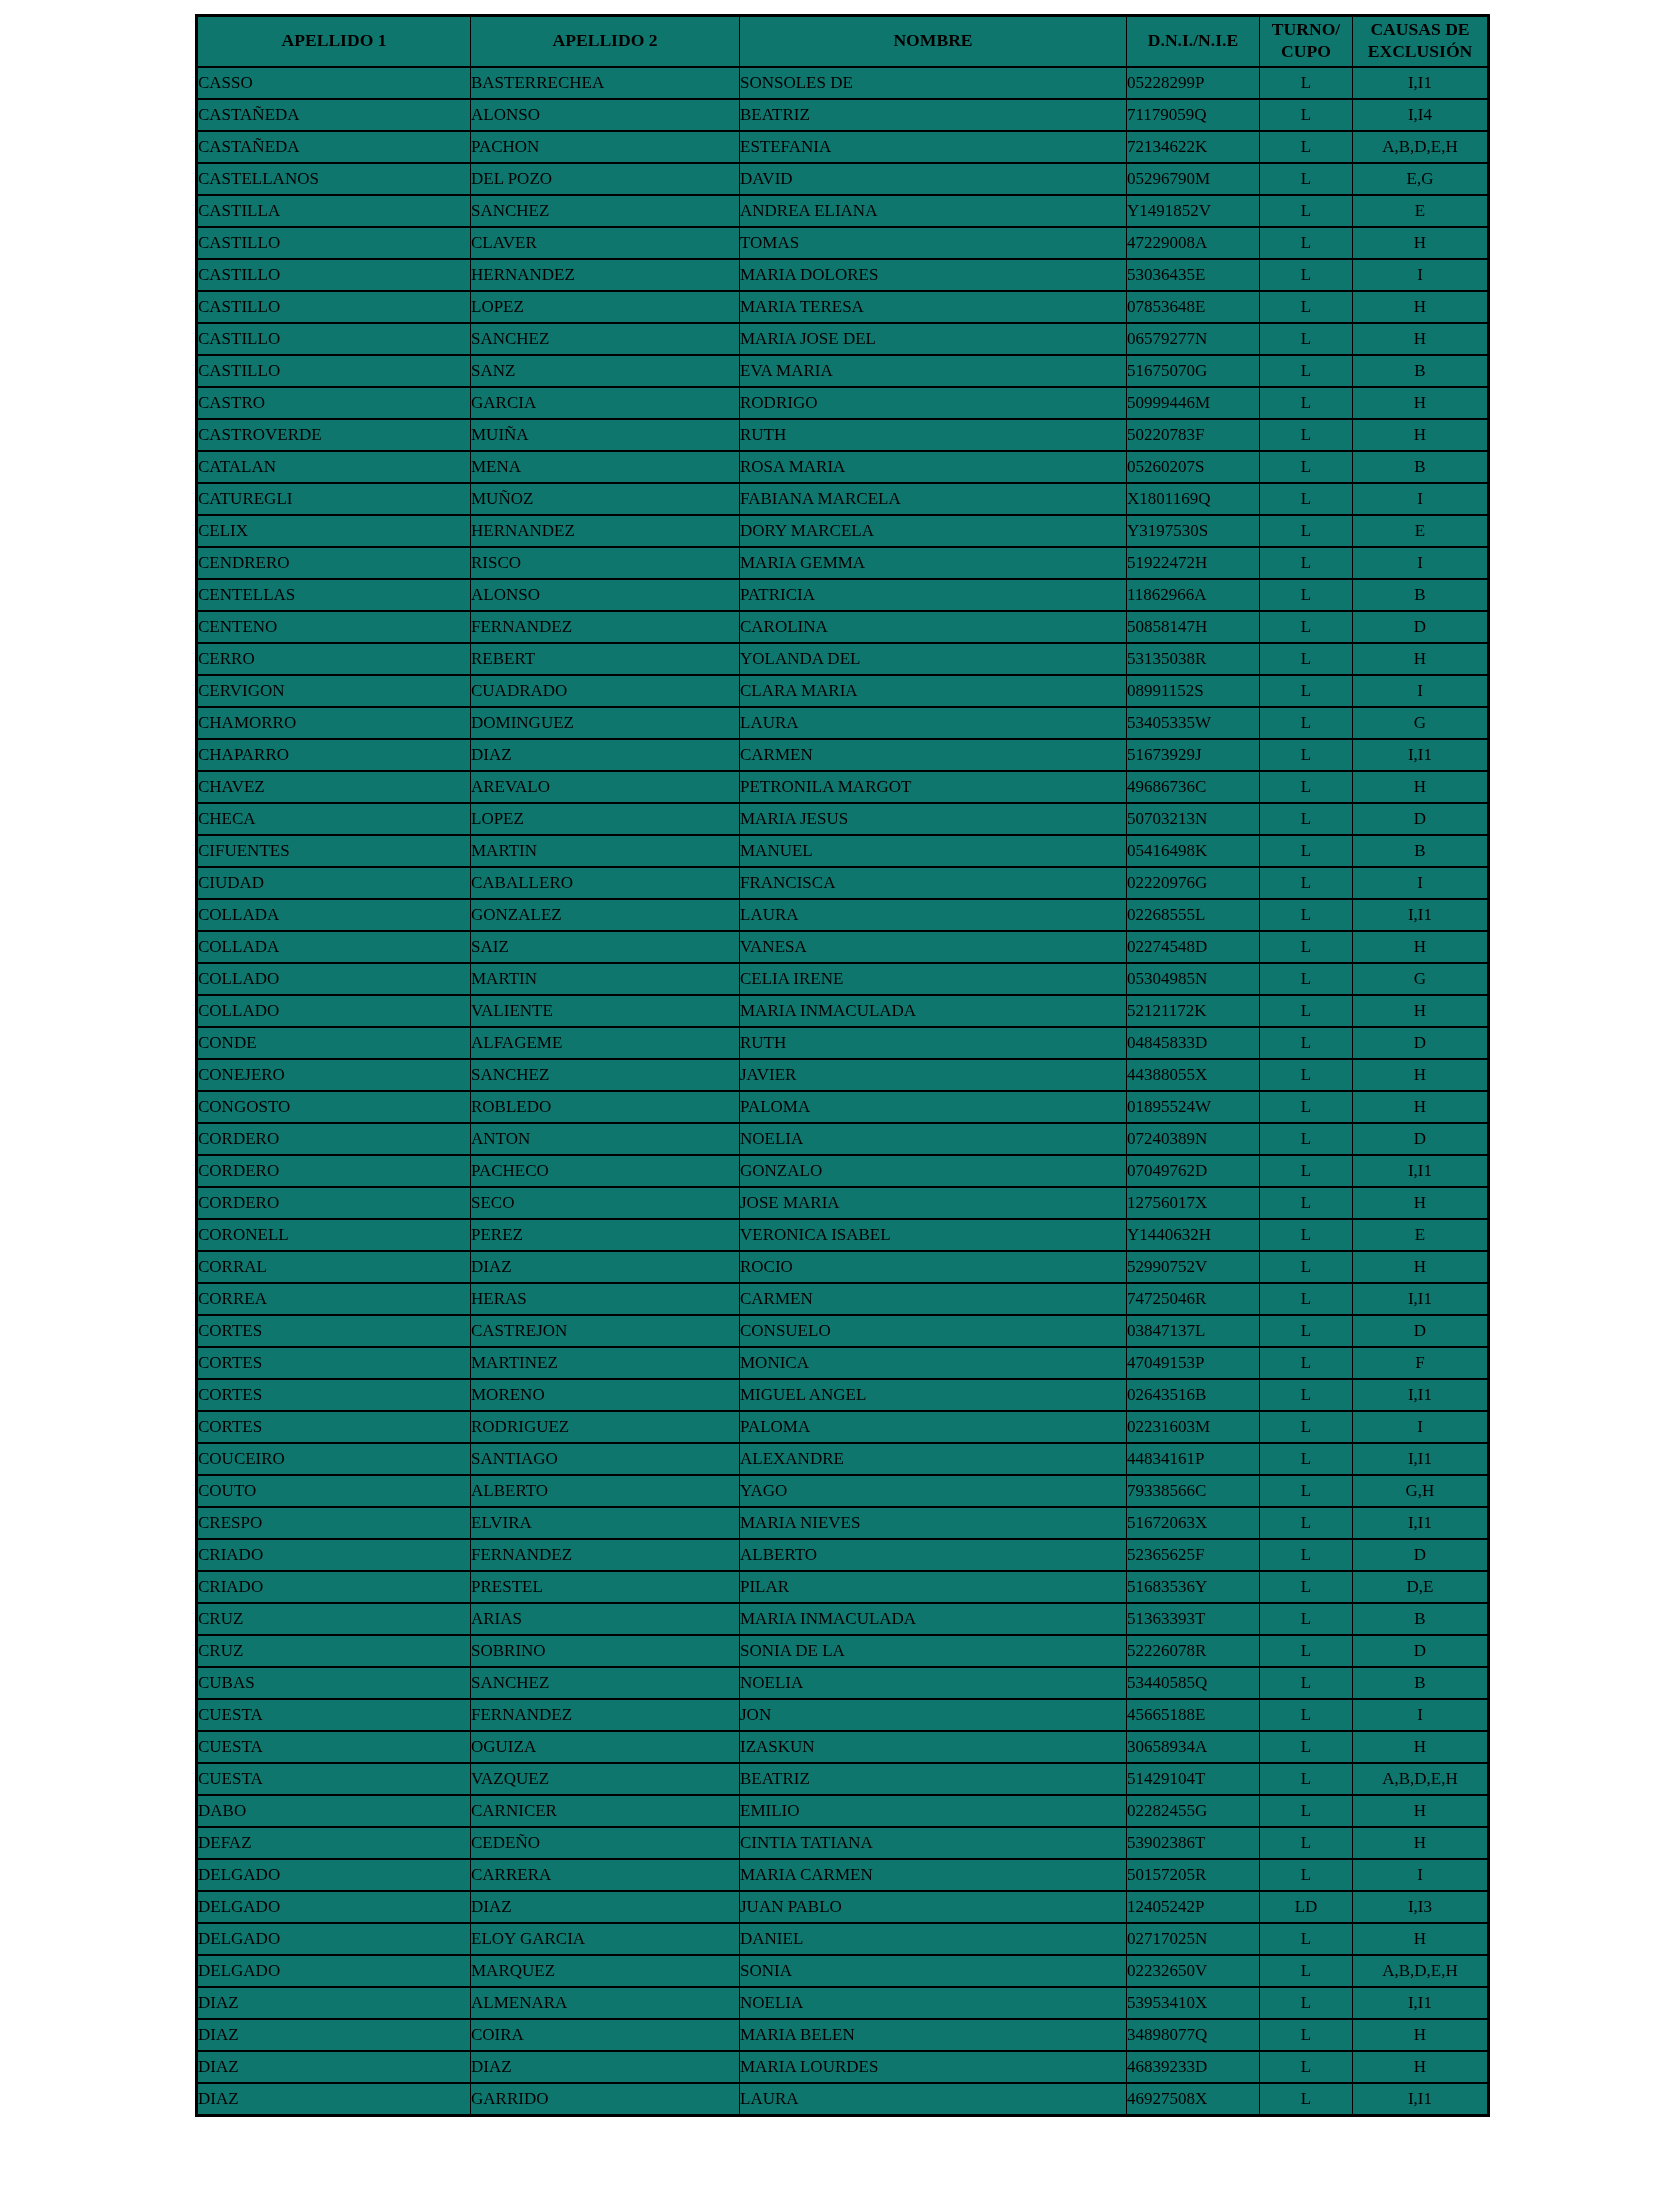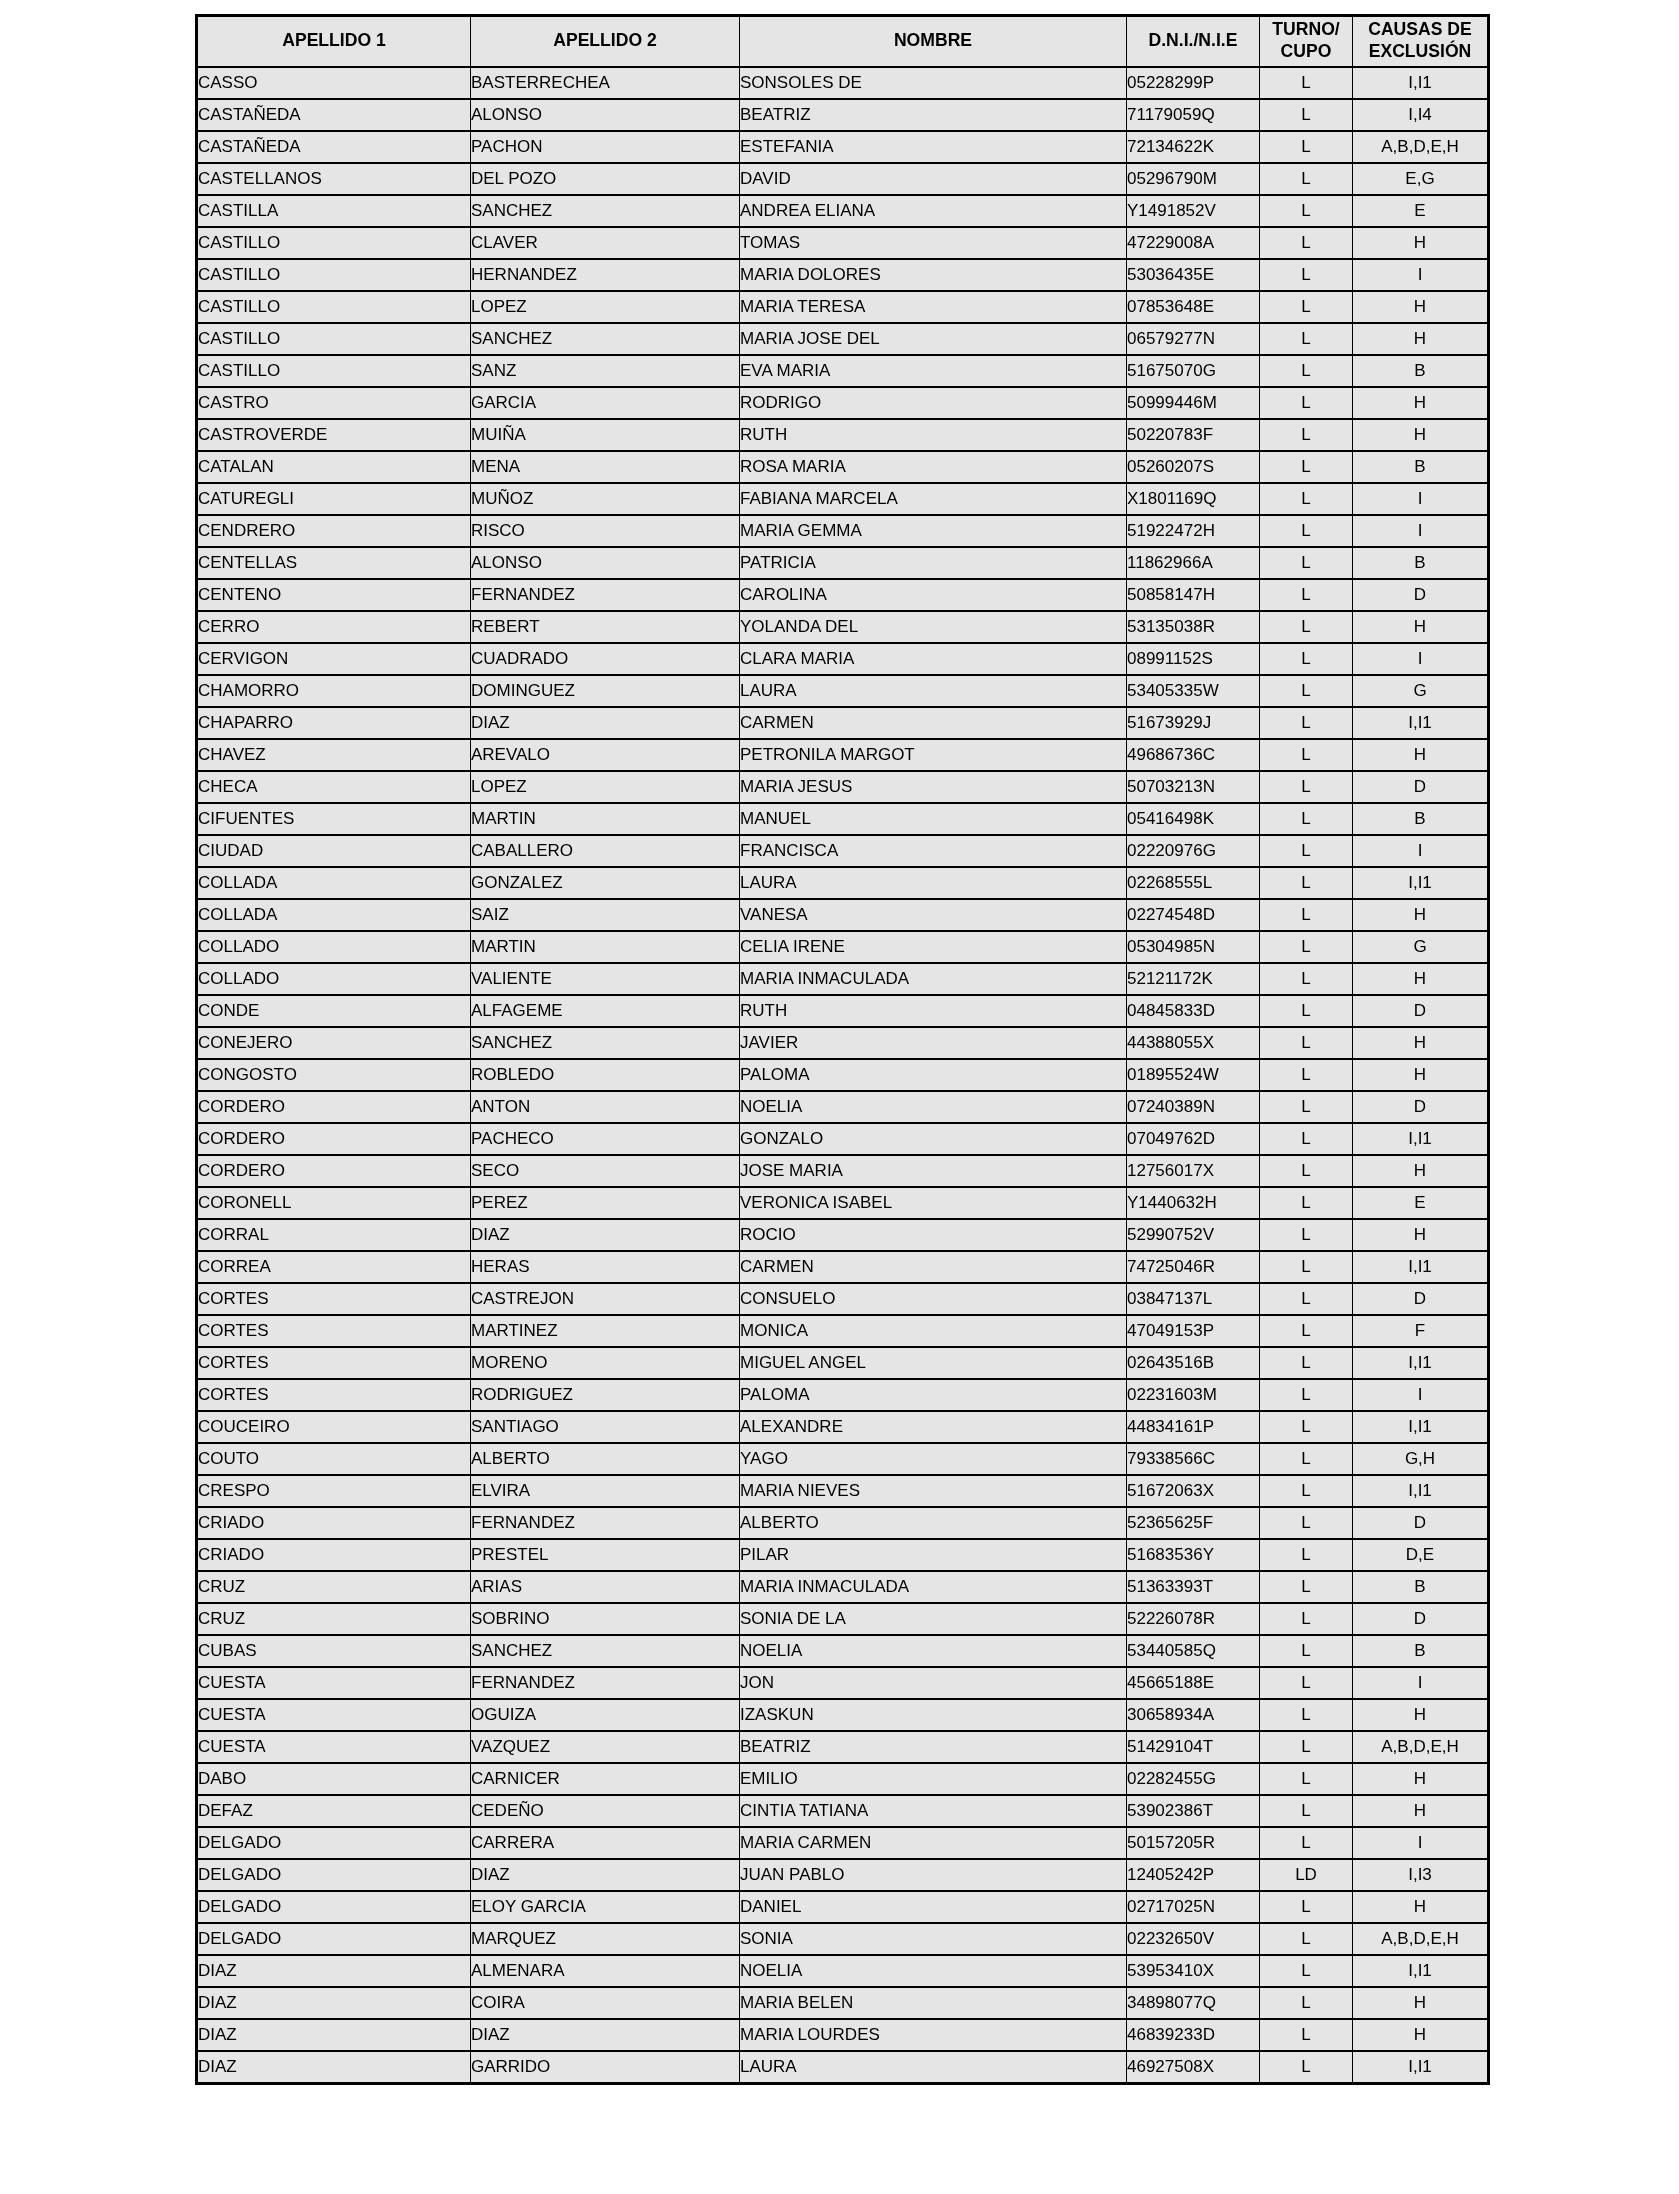--- a/index.html
+++ b/index.html
@@ -16,21 +16,22 @@
   }
   .sheet {
     position: absolute;
     left: 195px;
     top: 13.8px;
   }
   table.roster {
     border-collapse: collapse;
     table-layout: fixed;
     width: 1292px;
-    background: #e5e5e5;
+    background: #0f766e;
+    font-family: Liberation Serif, serif;
   }
   table.roster, table.roster th, table.roster td {
     border: 1.5px solid #000000;
   }
   table.roster {
     border-width: 3.1px;
   }
   table.roster th, table.roster td {
     border-top-width: 2.3px;
     border-bottom-width: 2.3px;
@@ -200,20 +201,28 @@
         </tr>
         <tr>
           <td class="cell-left">CATUREGLI</td>
           <td class="cell-left">MUÑOZ</td>
           <td class="cell-left">FABIANA MARCELA</td>
           <td class="cell-left">X1801169Q</td>
           <td class="cell-center">L</td>
           <td class="cell-center">I</td>
         </tr>
         <tr>
+          <td class="cell-left">CELIX</td>
+          <td class="cell-left">HERNANDEZ</td>
+          <td class="cell-left">DORY MARCELA</td>
+          <td class="cell-left">Y3197530S</td>
+          <td class="cell-center">L</td>
+          <td class="cell-center">E</td>
+        </tr>
+        <tr>
           <td class="cell-left">CENDRERO</td>
           <td class="cell-left">RISCO</td>
           <td class="cell-left">MARIA GEMMA</td>
           <td class="cell-left">51922472H</td>
           <td class="cell-center">L</td>
           <td class="cell-center">I</td>
         </tr>
         <tr>
           <td class="cell-left">CENTELLAS</td>
           <td class="cell-left">ALONSO</td>

